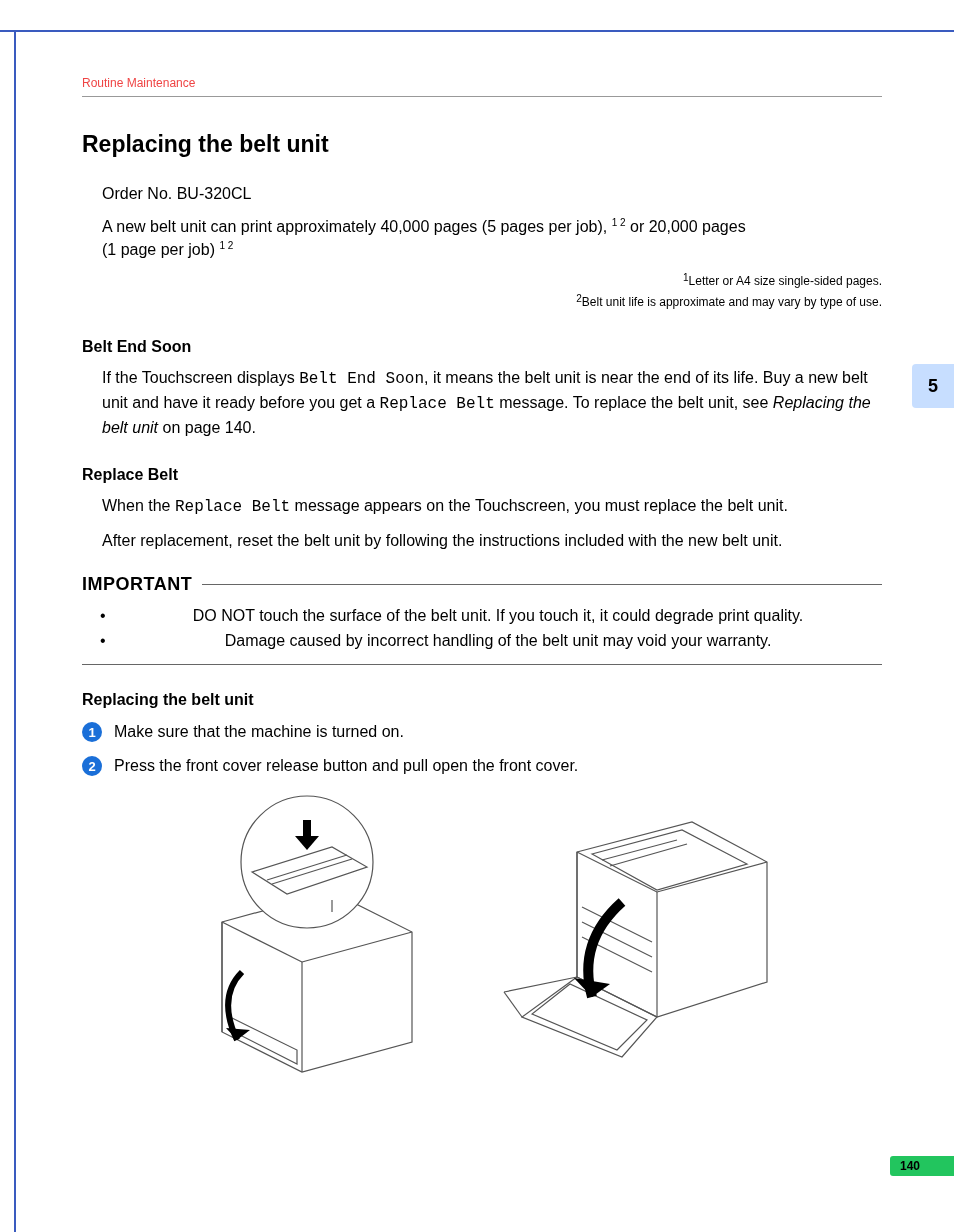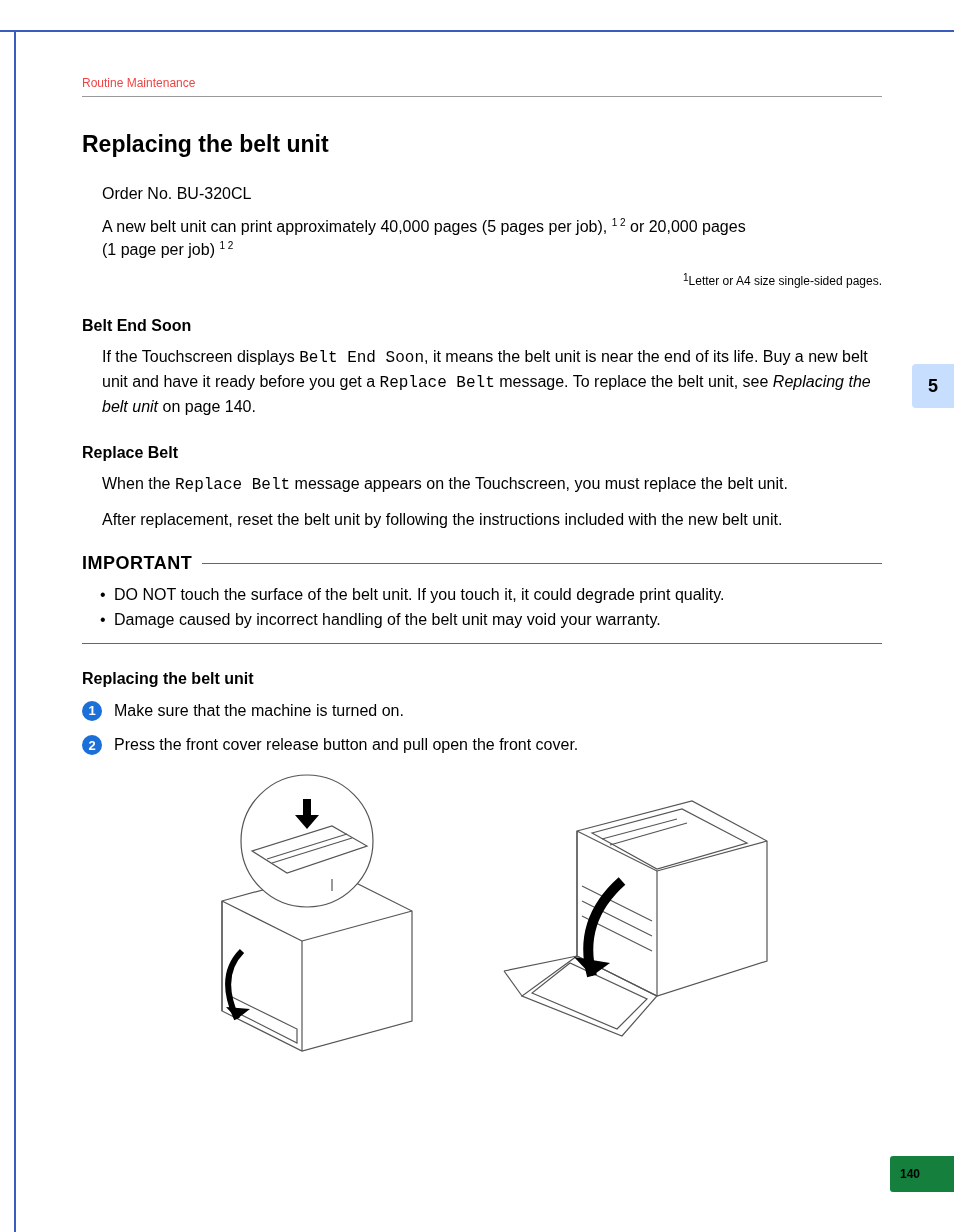--- a/index.html
+++ b/index.html
@@ -13,32 +13,32 @@
   .body-text { font-size: 16px; line-height: 1.45; margin-bottom: 10px; margin-left: 20px; }
   sup { font-size: 10px; vertical-align: super; }
   .footnote { font-size: 12px; line-height: 1.6; margin-bottom: 2px; }
   .footnote .fn-num { display: inline-block; width: 16px; vertical-align: top; font-size: 10px; position: relative; top: -2px; }
   .section-h { font-size: 16px; font-weight: bold; margin-top: 26px; margin-bottom: 10px; }
   .mono { font-family: "Courier New", Courier, monospace; font-size: 16px; }
   .italic { font-style: italic; }
   .important-row { display: flex; align-items: center; margin-top: 22px; }
   .important-label { font-size: 18px; font-weight: bold; letter-spacing: 0.5px; margin-right: 10px; white-space: nowrap; }
   .important-line { flex: 1; height: 1px; background: #666; }
-  .bullets { margin: 8px 0 10px 18px; }
+  .bullets { margin: 8px 0 10px 18px; text-align: center; }
   .bullets li { font-size: 16px; line-height: 1.6; list-style: none; position: relative; padding-left: 14px; }
   .bullets li::before { content: "•"; position: absolute; left: 0; top: 0; }
   .thin-rule { height: 1px; background: #666; width: 800px; margin-top: 6px; }
   .steps { margin-top: 12px; }
   .step { display: flex; align-items: flex-start; margin-bottom: 12px; }
   .step-badge { width: 20px; height: 20px; border-radius: 50%; background: #1a6fd8; color: #fff; font-size: 13px; font-weight: bold; display: flex; align-items: center; justify-content: center; flex: 0 0 20px; margin-right: 12px; margin-top: 1px; }
   .step-text { font-size: 16px; line-height: 1.4; }
   .illus-row { display: flex; justify-content: center; gap: 40px; margin-top: 14px; }
   .illus { stroke: #555; stroke-width: 1.2; fill: none; }
   .chapter-tab { position: absolute; right: 0; top: 364px; width: 42px; height: 44px; background: #c7deff; border-radius: 4px 0 0 4px; display: flex; align-items: center; justify-content: center; font-size: 18px; font-weight: bold; color: #000; }
-  .page-num-tab { position: absolute; right: 0; top: 1156px; width: 64px; height: 36px; background: #15803d; border-radius: 3px 0 0 3px; display: flex; align-items: center; padding-left: 10px; font-size: 12px; font-weight: bold; }
+  .page-num-tab { position: absolute; right: 0; top: 1156px; width: 64px; height: 20px; background: #22c55e; border-radius: 3px 0 0 3px; display: flex; align-items: center; padding-left: 10px; font-size: 12px; font-weight: bold; }
 </style>
 </head>
 <body>
 
 <div class="top-rule"></div>
 <div class="left-rule"></div>
 
 <div class="chapter-tab">5</div>
 <div class="page-num-tab">140</div>
 
@@ -52,20 +52,23 @@
   <p class="body-text">Order No.  BU-320CL</p>
 
   <p class="body-text">
     <span>A new belt unit can print approximately 40,000 pages (5 pages per job), </span><sup>1 2</sup><span> or 20,000 pages </span><br>
     <span>(1 page per job) </span><sup>1 2</sup>
   </p>
 
   <div style="margin-top:6px; margin-bottom:4px;text-align:right;">
     <p class="footnote">
       <span class="fn-num">1</span><span>Letter or A4 size single-sided pages.</span>
+    </p>
+    <p class="footnote">
+      <span class="fn-num">2</span><span>Belt unit life is approximate and may vary by type of use.</span>
     </p>
   </div>
 
   <h2 class="section-h">Belt End Soon</h2>
   <p class="body-text">
     <span>If the Touchscreen displays </span><span class="mono">Belt End Soon</span><span>, it means the belt unit is near the end of its life. Buy a new belt unit and have it ready before you get a </span><span class="mono">Replace Belt</span><span> message. To replace the belt unit, see </span><span class="italic">Replacing the belt unit</span><span> on page 140.</span>
   </p>
 
   <h2 class="section-h">Replace Belt</h2>
   <p class="body-text">

